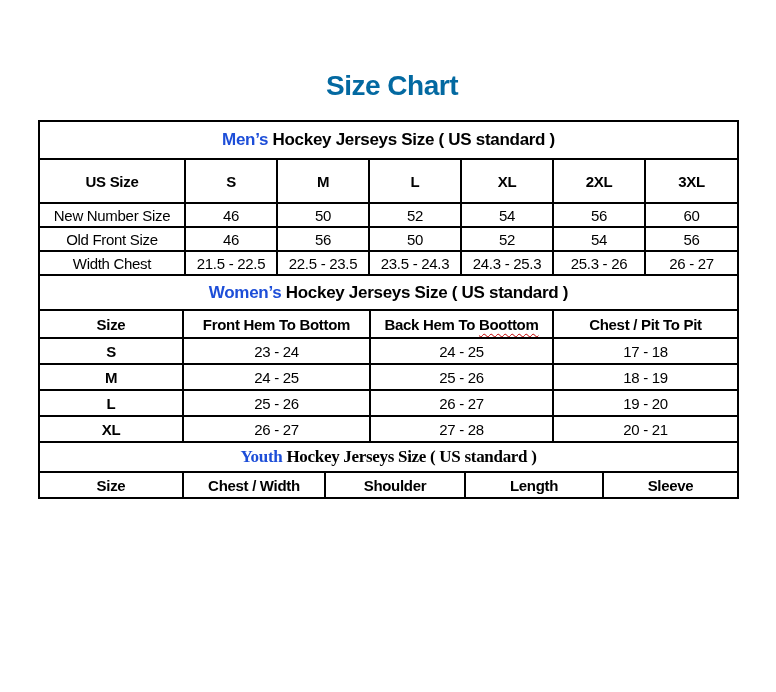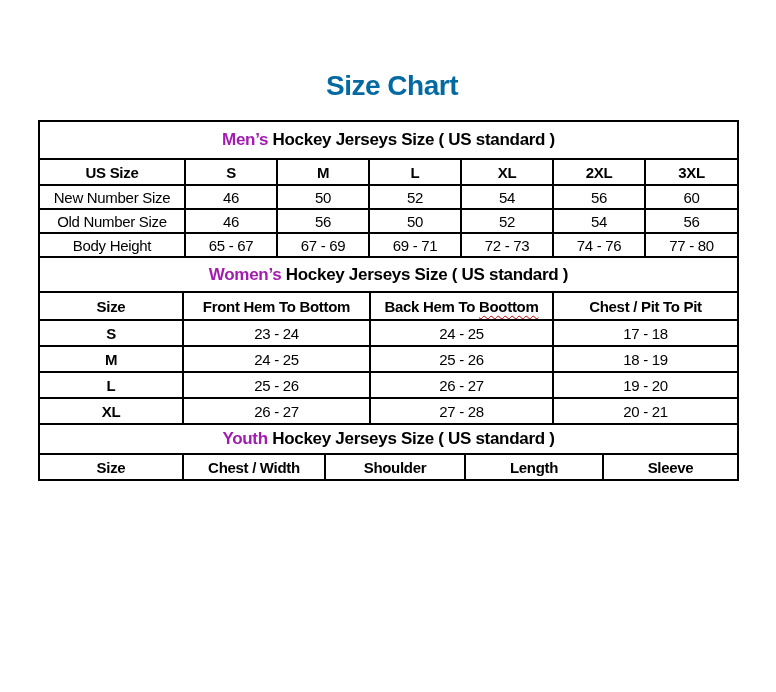--- a/index.html
+++ b/index.html
@@ -48,26 +48,26 @@
     white-space: nowrap;
   }
 
   th.band {
     background: #FFFF00;
     font-size: 17px;
     font-weight: bold;
   }
   .men   th.band { height: 38px; }
   .women th.band { height: 35px; }
-  .youth th.band { height: 30px; }
-
-  .accent { color: #a21caf; }
+  .youth th.band { height: 30px; font-family: Liberation Serif, serif; }
+
+  .accent { color: #1d4ed8; }
 
   tr.head th { font-size: 15px; font-weight: bold; }
-  .men   tr.head { height: 26px; padding-left: 28px; }
+  .men   tr.head { height: 44px; padding-left: 28px; }
   .women tr.head { height: 28px; }
   .youth tr.head { height: 26px; }
 
   tr.data td { font-size: 15px; font-weight: normal; }
   tr.data td.rowlabel-bold { font-weight: bold; }
   .men   tr.data { height: 24px; }
   .women tr.data { height: 26px; }
   .youth tr.data { height: 29px; }
 
   .spellcheck {
@@ -115,36 +115,36 @@
         <tr class="data">
           <td class="rowlabel">New Number Size</td>
           <td>46</td>
           <td>50</td>
           <td>52</td>
           <td>54</td>
           <td>56</td>
           <td>60</td>
         </tr>
         <tr class="data">
-          <td class="rowlabel">Old Number Size</td>
+          <td class="rowlabel">Old Front Size</td>
           <td>46</td>
           <td>56</td>
           <td>50</td>
           <td>52</td>
           <td>54</td>
           <td>56</td>
         </tr>
         <tr class="data">
-          <td class="rowlabel">Body Height</td>
-          <td>65 - 67</td>
-          <td>67 - 69</td>
-          <td>69 - 71</td>
-          <td>72 - 73</td>
-          <td>74 - 76</td>
-          <td>77 - 80</td>
+          <td class="rowlabel">Width Chest</td>
+          <td>21.5 - 22.5</td>
+          <td>22.5 - 23.5</td>
+          <td>23.5 - 24.3</td>
+          <td>24.3 - 25.3</td>
+          <td>25.3 - 26</td>
+          <td>26 - 27</td>
         </tr>
       </tbody>
     </table>
 
     <table class="size-table women">
       <colgroup>
         <col style="width:144px">
           <col style="width:187px">
           <col style="width:183px">
           <col style="width:185px">

